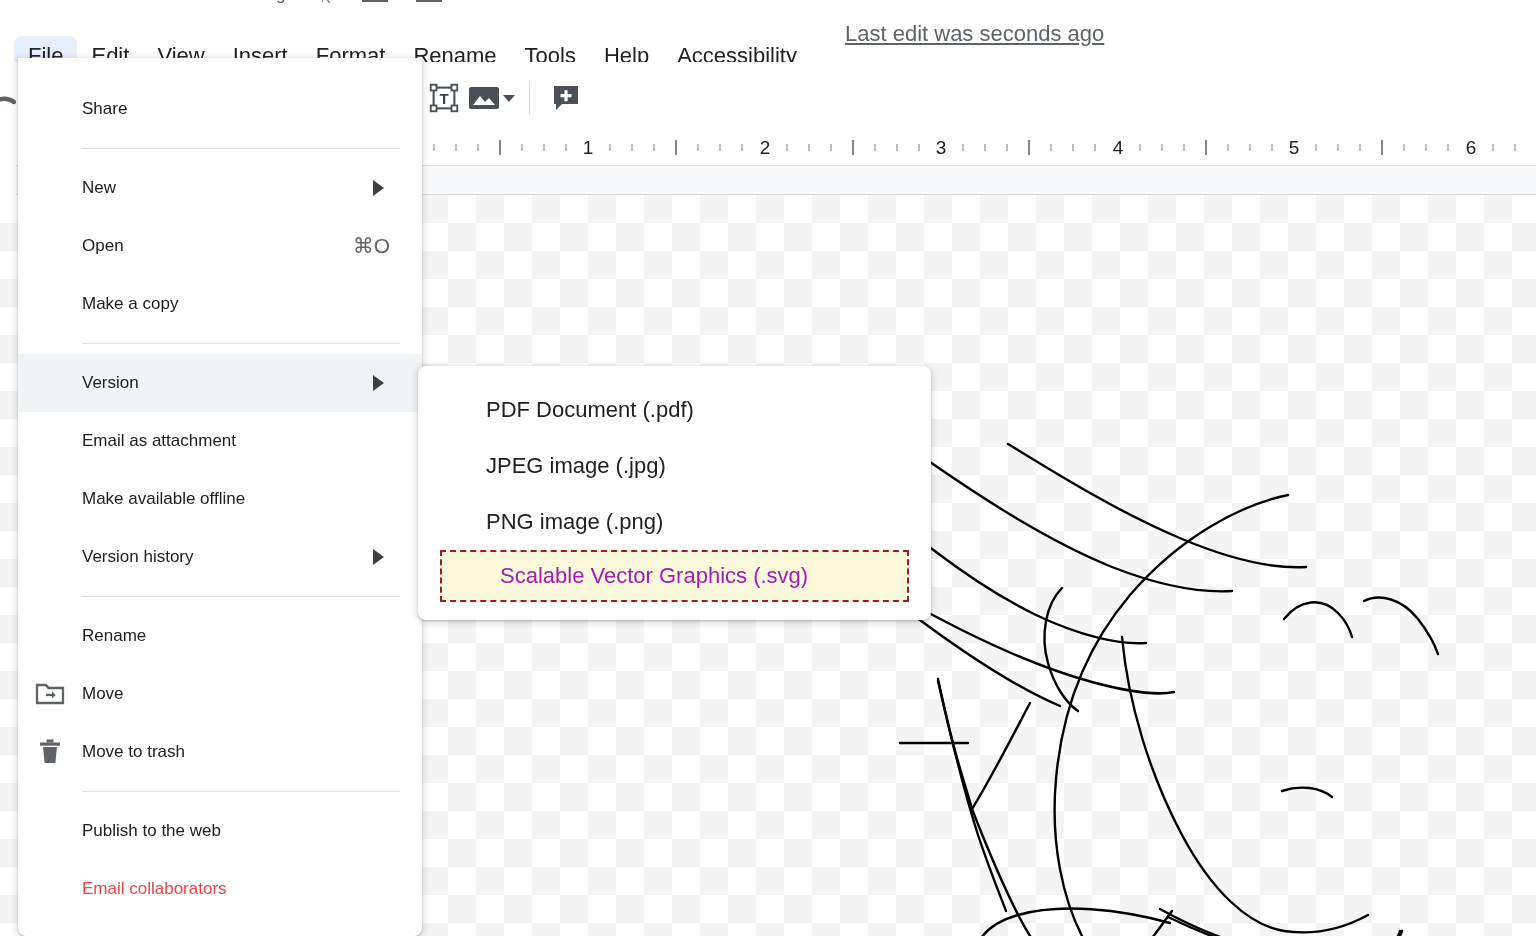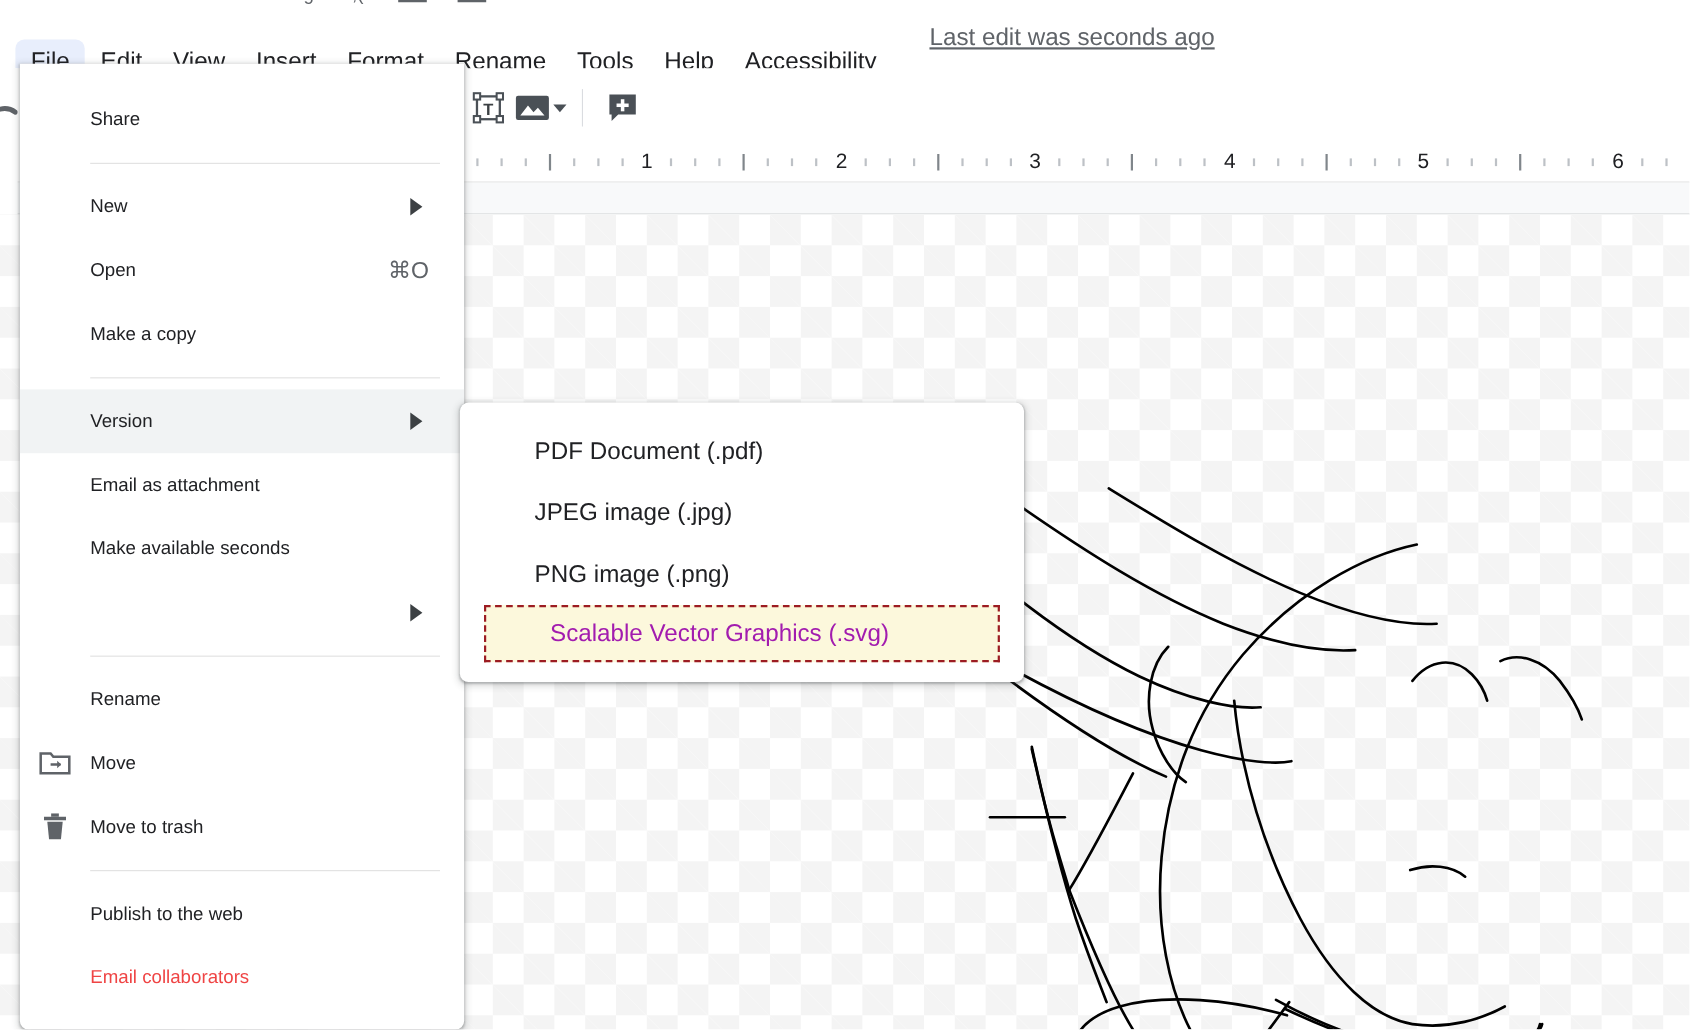--- a/index.html
+++ b/index.html
@@ -379,24 +379,25 @@
       <div class="mrow-icon"></div>
       <div class="mrow-label">Version</div>
       <div class="mrow-arrow"></div>
     </div>
     <div class="mrow">
       <div class="mrow-icon"></div>
       <div class="mrow-label">Email as attachment</div>
     </div>
     <div class="mrow">
       <div class="mrow-icon"></div>
-      <div class="mrow-label">Make available seconds</div>
-    </div>
-    <div class="mrow">
-      <div class="mrow-icon"></div>
+      <div class="mrow-label">Make available offline</div>
+    </div>
+    <div class="mrow">
+      <div class="mrow-icon"></div>
+      <div class="mrow-label">Version history</div>
       <div class="mrow-arrow"></div>
     </div>
     <div class="msep"></div>
 
     <div class="mrow">
       <div class="mrow-icon"></div>
       <div class="mrow-label">Rename</div>
     </div>
     <div class="mrow">
       <div class="mrow-icon">

